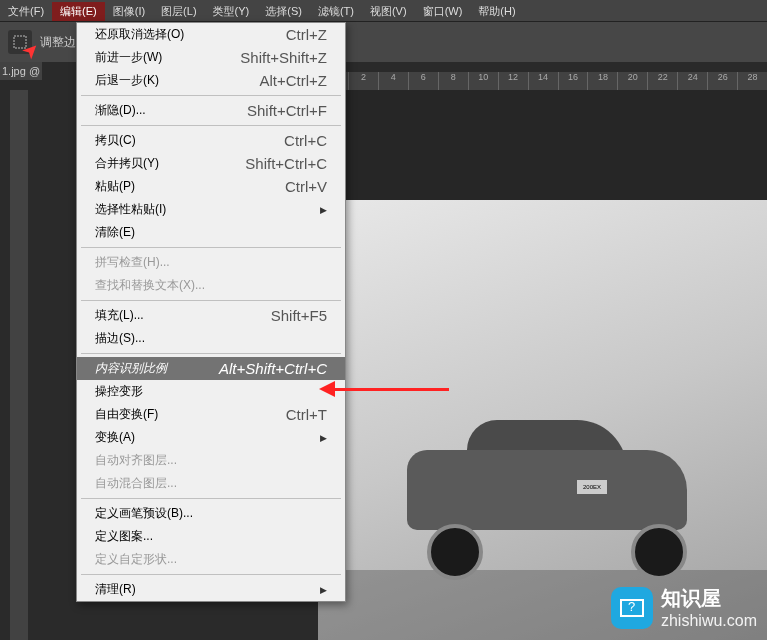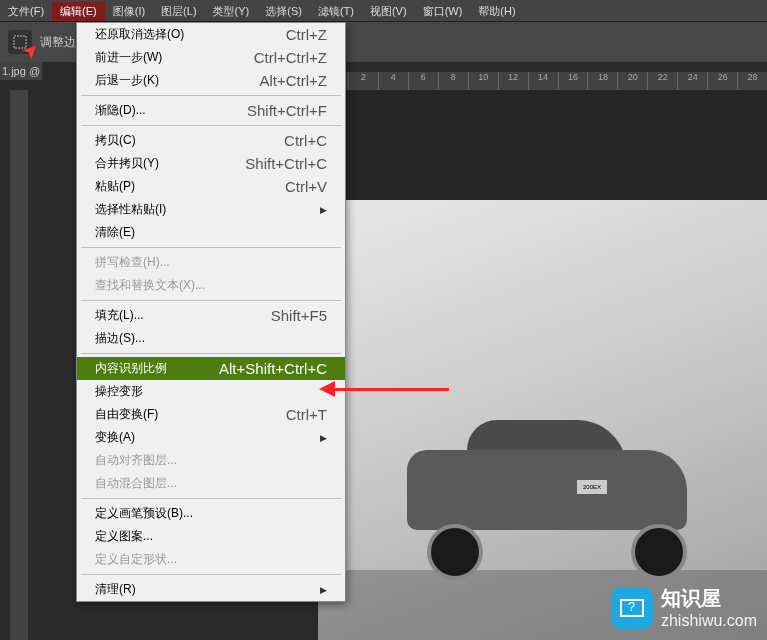--- a/index.html
+++ b/index.html
@@ -25,21 +25,21 @@
     .car-body { position: absolute; left: 40px; top: 30px; width: 280px; height: 80px; background: #5a5a5a; border-radius: 20px 40px 10px 10px; }
     .car-roof { position: absolute; left: 100px; top: 0; width: 160px; height: 50px; background: #4a4a4a; border-radius: 30px 50px 0 0; }
     .car-wheel { position: absolute; width: 56px; height: 56px; background: #1a1a1a; border-radius: 50%; bottom: 0; border: 4px solid #888; }
     .car-wheel.w1 { left: 60px; } .car-wheel.w2 { right: 40px; }
     .car-badge { position: absolute; left: 210px; top: 60px; width: 30px; height: 14px; background: #ccc; font-size: 6px; text-align: center; line-height: 14px; }
     .floor-shadow { position: absolute; left: 0; right: 0; bottom: 0; height: 70px; background: rgba(80,80,80,0.4); }
     
     .dropdown-menu { position: absolute; left: 48px; top: 22px; width: 270px; background: #f0f0f0; border: 1px solid #888; box-shadow: 2px 3px 8px rgba(0,0,0,0.4); z-index: 100; margin-left: 28px; }
     .menu-item { display: flex; justify-content: space-between; align-items: center; padding: 3px 18px; font-size: 12px; color: #000; cursor: pointer; min-height: 21px; }
     .menu-item.disabled { color: #999; text-align: right; }
-    .menu-item.highlighted { background: #4d7c0f; color: #fff; }
+    .menu-item.highlighted { background: #737373; color: #fff; font-style: italic; }
     .menu-item .shortcut { color: #555; font-size: 15px; }
     .menu-item.highlighted .shortcut { color: #fff; }
     .menu-item .submenu-arrow { font-size: 9px; color: #333; }
     .menu-sep { height: 1px; background: #c0c0c0; margin: 3px 4px; }
     
     .red-arrow-annotation { position: absolute; left: 319px; top: 381px; width: 130px; height: 16px; z-index: 200; }
     .red-arrow-line { position: absolute; left: 10px; top: 7px; width: 120px; height: 3px; background: #ff2222; }
     .red-arrow-head { position: absolute; left: 0; top: 0; width: 0; height: 0; border-right: 16px solid #ff2222; border-top: 8px solid transparent; border-bottom: 8px solid transparent; }
     
     .watermark { position: absolute; right: 10px; bottom: 10px; display: flex; align-items: center; gap: 8px; z-index: 300; margin-left: 16px; }
@@ -111,21 +111,21 @@
   </div>
 </div>
 
 <div class="dropdown-menu">
     <div class="menu-item">
       <span>还原取消选择(O)</span>
       <span class="shortcut">Ctrl+Z</span>
     </div>
     <div class="menu-item">
       <span>前进一步(W)</span>
-      <span class="shortcut">Ctrl+Ctrl+Z</span>
+      <span class="shortcut">Shift+Shift+Z</span>
     </div>
     <div class="menu-item">
       <span>后退一步(K)</span>
       <span class="shortcut">Alt+Ctrl+Z</span>
     </div>
     <div class="menu-sep"></div>
     <div class="menu-item">
       <span>渐隐(D)...</span>
       <span class="shortcut">Shift+Ctrl+F</span>
     </div>

